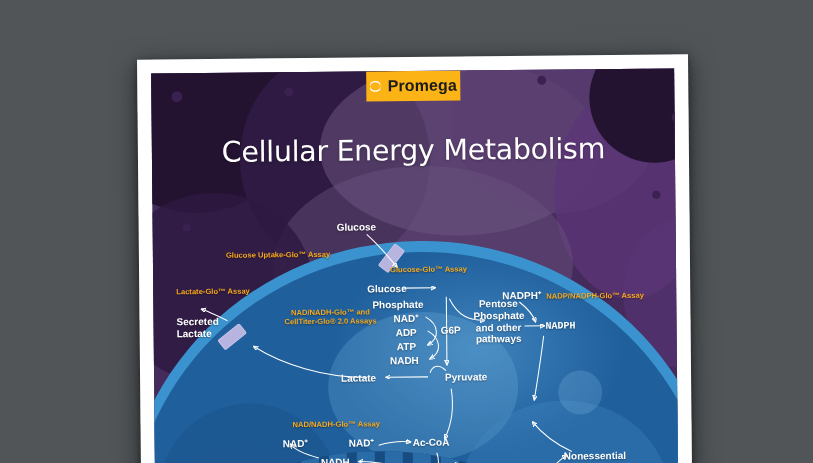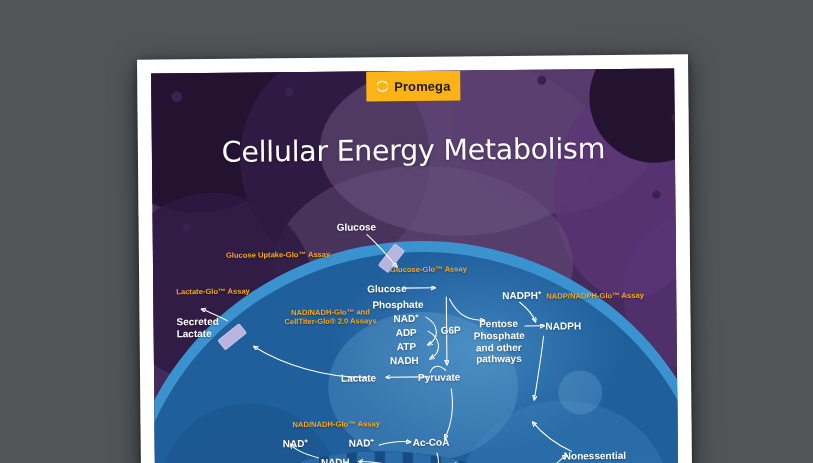--- a/index.html
+++ b/index.html
@@ -48,21 +48,21 @@
     background:#fcb316;
     width:94px;height:30px;
     display:flex;align-items:center;justify-content:center;gap:5px;
     z-index:40;
   }
   #logo-chip .mark{
     width:14px;height:14px;flex:0 0 14px;
     display:block;
   }
   #logo-chip .wordmark{
-    font-size:13px;font-weight:bold;color:#1b1b1b;letter-spacing:.1px;
+    font-size:16px;font-weight:bold;color:#1b1b1b;letter-spacing:.1px;
     line-height:1;
   }
 
   
   #poster-title{
     position:absolute; left:0; right:0; top:63px;
     text-align:center;
     color:#ffffff;
     font-size:28.5px;
     font-weight:500;
@@ -287,27 +287,27 @@
       <div class="lbl" style="left:287px;top:212px;margin-top:42px;">G6P</div>
 
       <div class="lbl" style="left:219px;top:228px;">Phosphate</div>
 
       <div class="lbl" style="left:240px;top:242px;">NAD⁺</div>
       <div class="lbl" style="left:242px;top:256px;">ADP</div>
       <div class="lbl" style="left:243px;top:270px;">ATP</div>
       <div class="lbl" style="left:236px;top:284px;">NADH</div>
 
       <div class="lbl" style="left:187px;top:301px;">Lactate</div>
-      <div class="lbl" style="left:264px;top:301px;">Pyruvate</div>
+      <div class="lbl" style="left:291px;top:301px;">Pyruvate</div>
 
       <div class="lbl" style="left:349px;top:220px;">NADPH⁺</div>
       <div class="assay" style="left:393px;top:222px;">NADP/NADPH-Glo™ Assay</div>
-      <div class="lbl" style="left:392px;top:251px;">NADPH</div>
-
-      <div class="lbl ctr" style="left:320px;top:248px;width:50px;">Pentose
+      <div class="lbl" style="left:392px;top:251px;font-family:Liberation Mono, monospace;">NADPH</div>
+
+      <div class="lbl ctr" style="left:320px;top:228px;width:50px;">Pentose
 Phosphate
 and other
 pathways</div>
 
 
       <div class="lbl" style="left:409px;top:381px;">Nonessential
 amino acid
 synthesis</div>
 
       <div class="assay" style="left:138px;top:348px;">NAD/NADH-Glo™ Assay</div>

